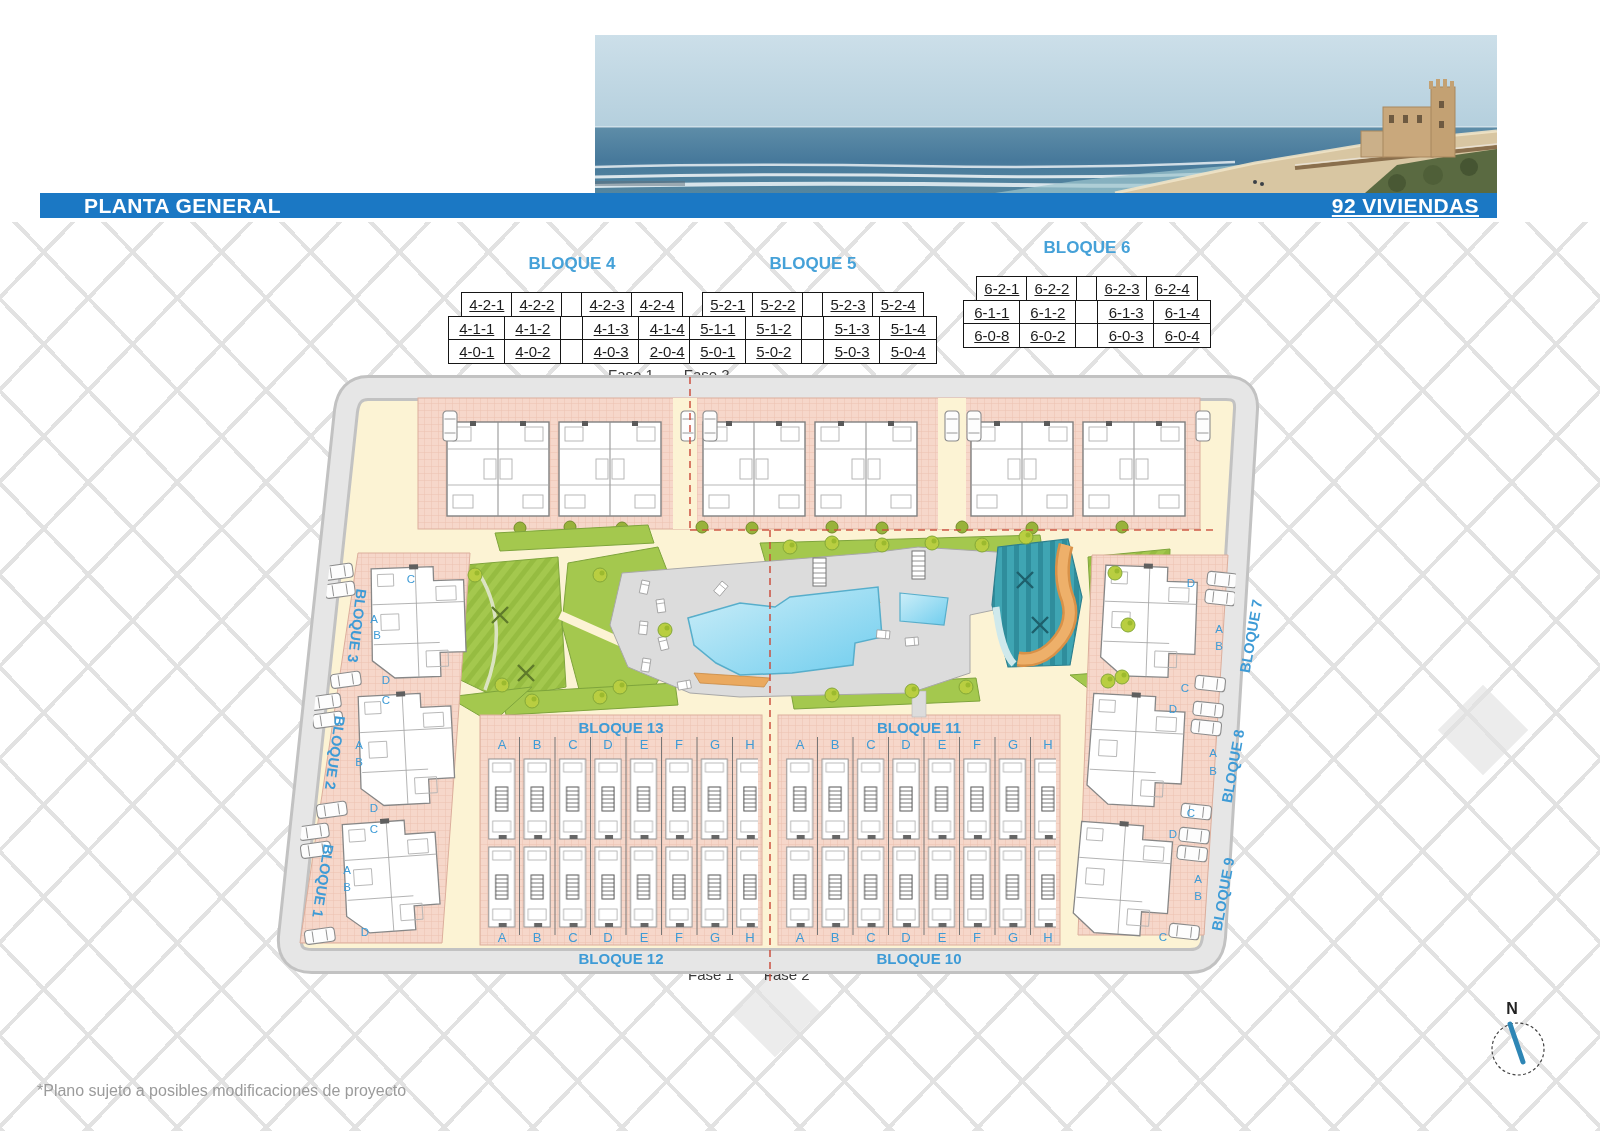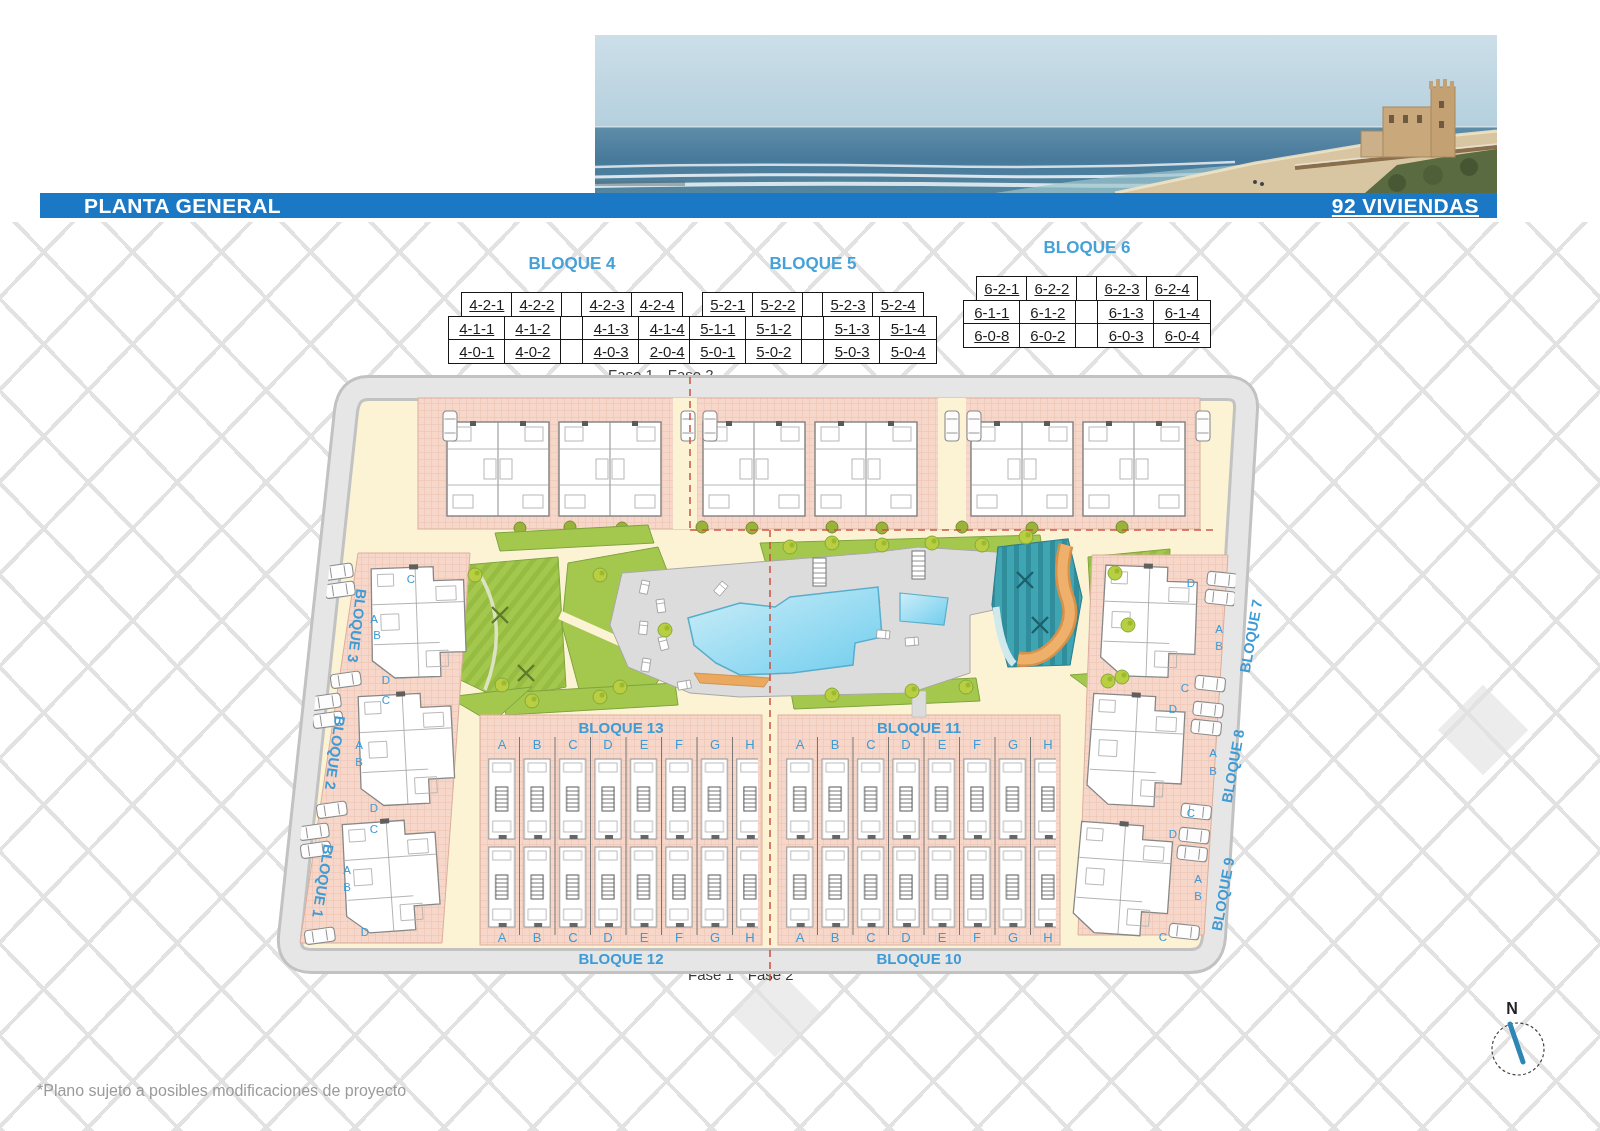--- a/index.html
+++ b/index.html
@@ -22,21 +22,21 @@
   .ltable{position:absolute;width:248px;}
   .ltable .ttl{text-align:center;color:#45a1d8;font-size:17px;font-weight:700;margin-bottom:18px;}
   .trow{display:flex;height:25px;}
   .trow.inset{margin:0 13px;}
   .tcell{border:1.5px solid #161616;background:#fff;font-size:15px;color:#1c1c1c;
          display:flex;align-items:center;justify-content:center;margin-left:-1.5px;text-decoration:underline;}
   .tcell.first{margin-left:0;}
   .trow+.trow{margin-top:-1.5px;}
   .w1{width:23%;} .w2{width:9%;}
   
-  .fase{position:absolute;display:flex;gap:14px;font-size:15px;color:#3a3a3a;}
+  .fase{position:absolute;display:flex;gap:30px;font-size:15px;color:#3a3a3a;}
   
   #foot{position:absolute;left:37px;top:1082px;font-size:16px;color:#9b9b9b;}
   svg text{font-family:"Liberation Sans","DejaVu Sans",sans-serif;}
   .bluetxt{fill:#3e9bd6;}
 </style>
 </head>
 <body>
 
 <div id="page">
 

